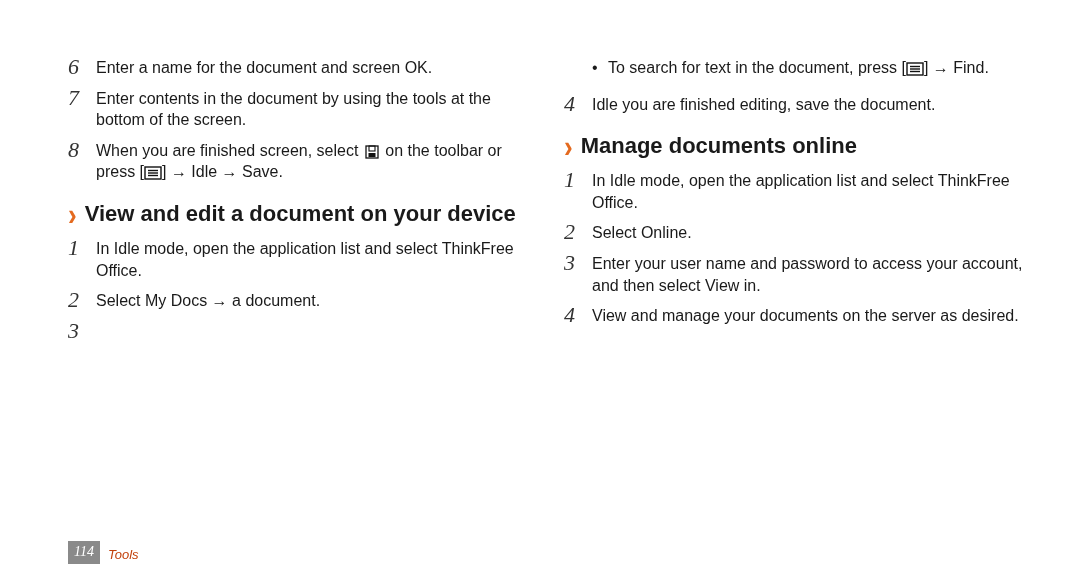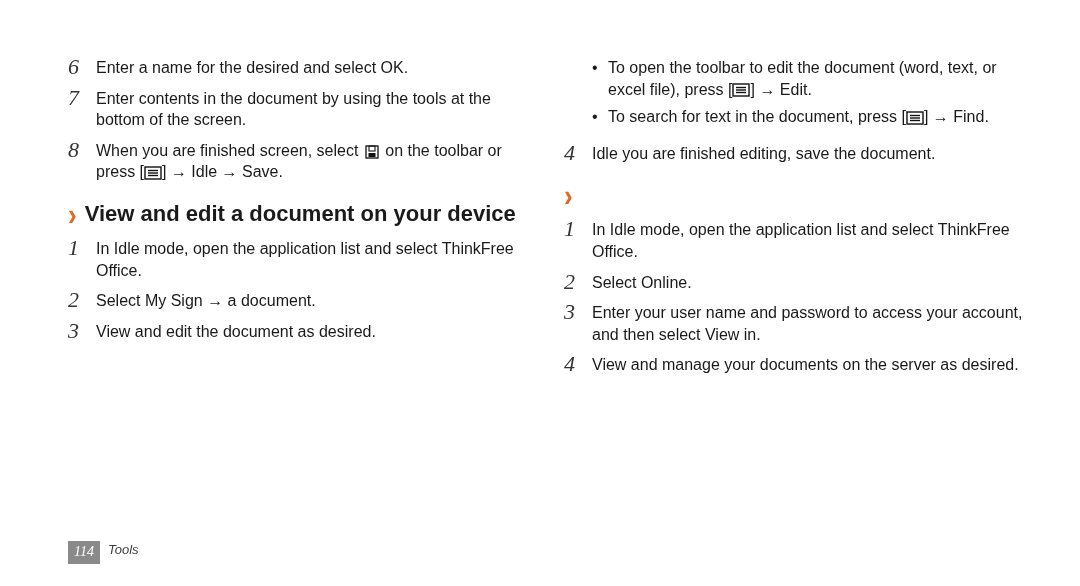--- a/index.html
+++ b/index.html
@@ -78,35 +78,35 @@
   .htext {
     font-weight: 700;
     font-size: 22px;
     line-height: 26px;
   }
   .footer {
     position: absolute;
     left: 68px;
     bottom: 22px;
     display: flex;
-    align-items: flex-start;
+    align-items: flex-end;
     gap: 8px;
     font-size: 13px;
   }
   .page-num {
     background: #8a8a8a;
     color: #fff;
     padding: 2px 6px;
     font-style: italic;
     font-family: "Times New Roman", Georgia, serif;
     font-size: 14px;
   }
   .section {
     font-style: italic;
-    color: #404040;
+    color: #c2410c;
   }
   b { font-weight: 400; }
   .icon {
     display: inline-flex;
     align-items: center;
     justify-content: center;
     width: 18px;
     height: 14px;
     vertical-align: middle;
   }
@@ -114,21 +114,21 @@
 </style>
 </head>
 <body>
 
 <div class="page">
 
   <div class="col">
     <div>
         <div class="step">
           <span class="step-num">6</span>
-          <div class="step-body"><span>Enter a name for the desired and select </span><b>OK</b><span>.</span></div>
+          <div class="step-body"><span>Enter a name for the document and screen </span><b>OK</b><span>.</span></div>
         </div>
         <div class="step">
           <span class="step-num">7</span>
           <div class="step-body"><span>Enter contents in the document by using the tools at the bottom of the screen.</span></div>
         </div>
         <div class="step">
           <span class="step-num">8</span>
           <div class="step-body"><span>When you are finished screen, select </span><span class="icon">
               <svg viewBox="0 0 14 14">
                 <rect x="1" y="1" width="12" height="12" fill="none" stroke="#111" stroke-width="1.3"></rect>
@@ -151,42 +151,34 @@
       <span class="htext">View and edit a document on your device</span>
     </div>
 
     <div>
         <div class="step">
           <span class="step-num">1</span>
           <div class="step-body"><span>In Idle mode, open the application list and select </span><b>ThinkFree Office</b><span>.</span></div>
         </div>
         <div class="step">
           <span class="step-num">2</span>
-          <div class="step-body"><span>Select </span><b>My Sign</b><span> → a document.</span></div>
+          <div class="step-body"><span>Select </span><b>My Docs</b><span> → a document.</span></div>
         </div>
         <div class="step">
           <span class="step-num">3</span>
-          <div class="step-body"><span>View and edit the document as desired.</span></div>
+          <div class="step-body"></div>
         </div>
       </div>
   </div>
 
   <div class="col">
     <div class="step">
       <span class="step-num"></span>
       <div class="step-body">
         <div class="sublist" style="margin-top:0">
-            <div class="sub"><span>To open the toolbar to edit the document (word, text, or excel file), press [</span><span class="icon">
-                <svg viewBox="0 0 18 14">
-                  <rect x="1" y="1" width="16" height="12" fill="none" stroke="#111" stroke-width="1.4"></rect>
-                  <line x1="4" y1="4.5" x2="14" y2="4.5" stroke="#111" stroke-width="1.4"></line>
-                  <line x1="4" y1="7" x2="14" y2="7" stroke="#111" stroke-width="1.4"></line>
-                  <line x1="4" y1="9.5" x2="14" y2="9.5" stroke="#111" stroke-width="1.4"></line>
-                </svg>
-              </span><span>] → </span><b>Edit</b><span>.</span></div>
             <div class="sub"><span>To search for text in the document, press [</span><span class="icon">
                 <svg viewBox="0 0 18 14">
                   <rect x="1" y="1" width="16" height="12" fill="none" stroke="#111" stroke-width="1.4"></rect>
                   <line x1="4" y1="4.5" x2="14" y2="4.5" stroke="#111" stroke-width="1.4"></line>
                   <line x1="4" y1="7" x2="14" y2="7" stroke="#111" stroke-width="1.4"></line>
                   <line x1="4" y1="9.5" x2="14" y2="9.5" stroke="#111" stroke-width="1.4"></line>
                 </svg>
               </span><span>] → </span><b>Find</b><span>.</span></div>
           </div>
       </div>
@@ -194,20 +186,21 @@
 
     <div>
         <div class="step">
           <span class="step-num">4</span>
           <div class="step-body"><span>Idle you are finished editing, save the document.</span></div>
         </div>
       </div>
 
     <div class="heading">
       <span class="chev">›</span>
+      <span class="htext">Manage documents online</span>
     </div>
 
     <div>
         <div class="step">
           <span class="step-num">1</span>
           <div class="step-body"><span>In Idle mode, open the application list and select </span><b>ThinkFree Office</b><span>.</span></div>
         </div>
         <div class="step">
           <span class="step-num">2</span>
           <div class="step-body"><span>Select </span><b>Online</b><span>.</span></div>

